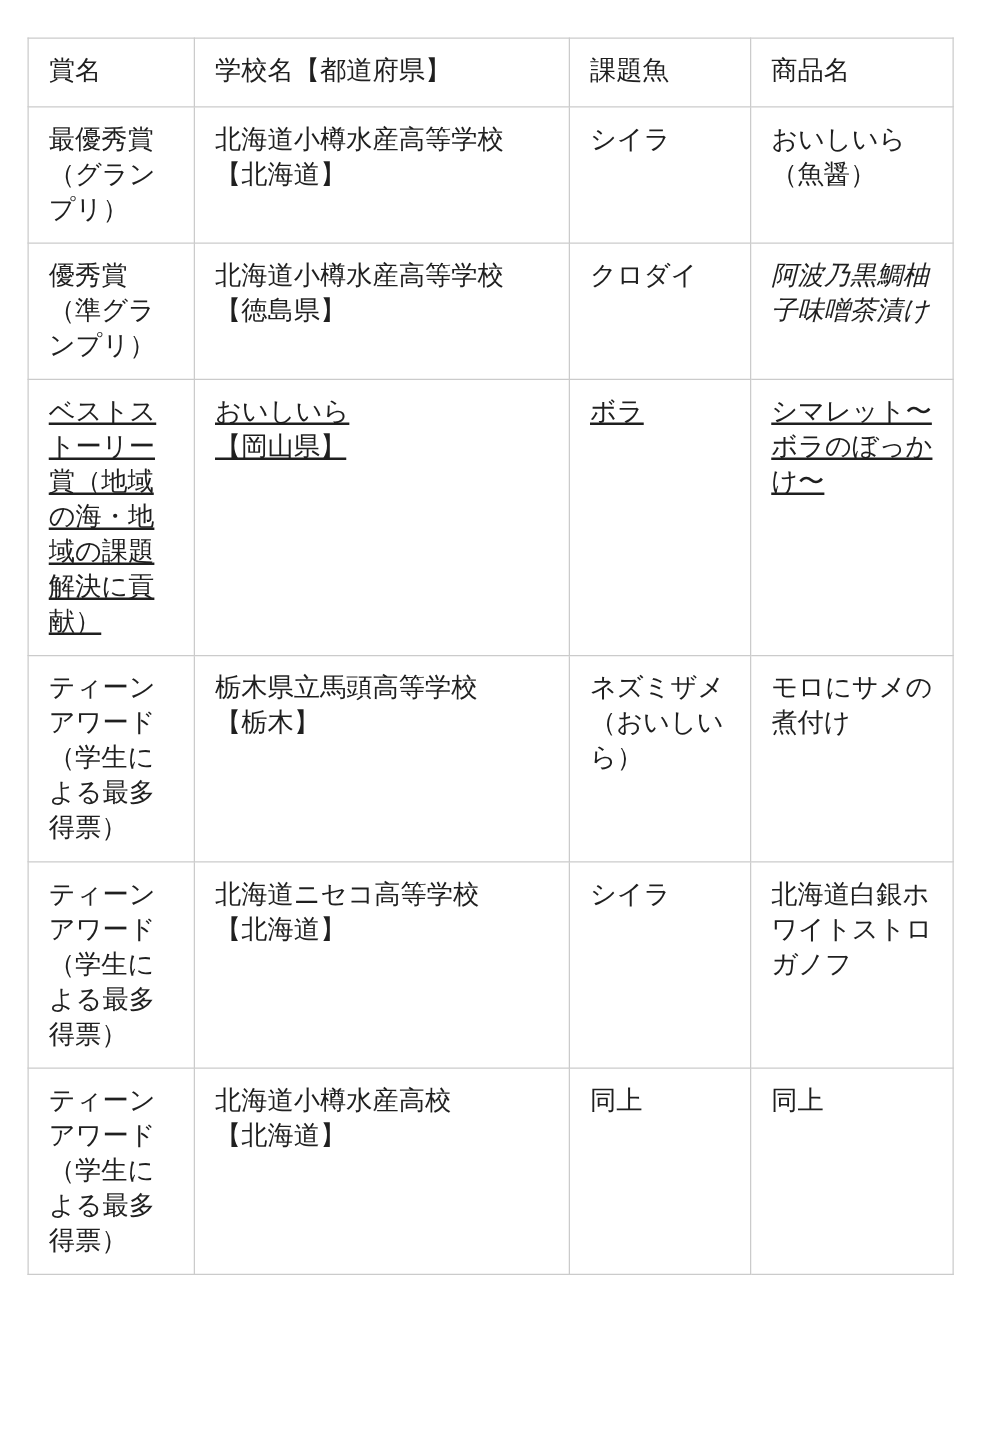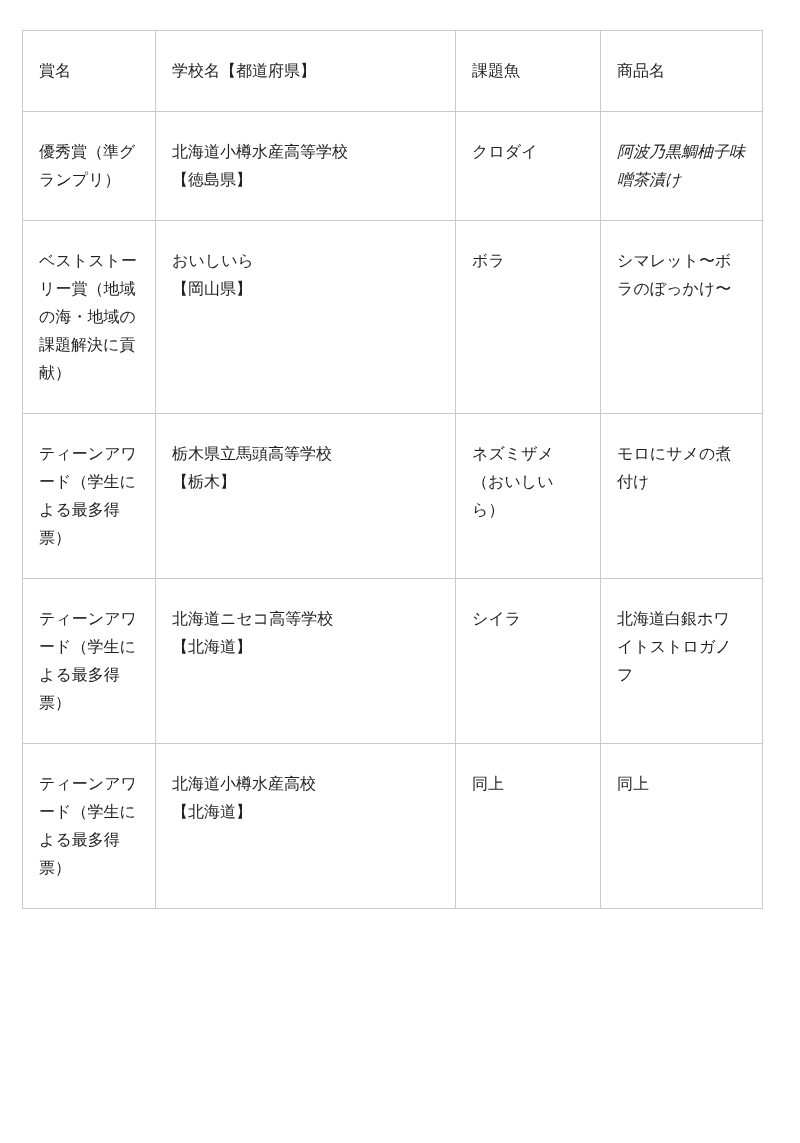--- a/index.html
+++ b/index.html
@@ -27,31 +27,31 @@
   }
   table.awards col.c-award   { width: 133px; }
   table.awards col.c-school  { width: 300px; }
   table.awards col.c-fish    { width: 145px; }
   table.awards col.c-product { width: 162px; }
   table.awards th,
   table.awards td {
     border: 1px solid #cbcbcb;
     vertical-align: top;
     text-align: left;
-    padding: 26px 16px;
-    font-size: 16px;
+    padding: 12px 16px;
+    font-size: 21px;
     line-height: 28px;
     font-weight: 400;
     box-sizing: border-box;
     overflow-wrap: break-word;
   }
   tr.hrow th { height: 55px; }
   tr.rh-0 td { height: 105px; }
   tr.rh-1 td { height: 106px; }
-  tr.rh-2 td { height: 174px; }
+  tr.rh-2 td { height: 174px; text-decoration: underline; }
   tr.rh-3 td { height: 182px; }
   tr.rh-4 td { height: 152px; }
   tr.rh-5 td { height: 153px; }
   tr.rh-6 td { height: 152px; }
   td.award-cell { font-weight: 700; }
   td.italic { font-style: italic; }
 </style>
 </head>
 <body>
 
@@ -65,20 +65,29 @@
     </colgroup>
     <thead>
       <tr class="hrow">
         <th>賞名</th>
         <th>学校名【都道府県】</th>
         <th>課題魚</th>
         <th>商品名</th>
       </tr>
     </thead>
     <tbody>
+      <tr class="rh-0">
+        <td class="award-cell">最優秀賞（グランプリ）</td>
+        <td>
+          <div>北海道小樽水産高等学校</div>
+          <div>【北海道】</div>
+        </td>
+        <td>シイラ</td>
+        <td>おいしいら（魚醤）</td>
+      </tr>
       <tr class="rh-1">
         <td class="award-cell">優秀賞（準グランプリ）</td>
         <td>
           <div>北海道小樽水産高等学校</div>
           <div>【徳島県】</div>
         </td>
         <td>クロダイ</td>
         <td class="italic">阿波乃黒鯛柚子味噌茶漬け</td>
       </tr>
       <tr class="rh-2">

